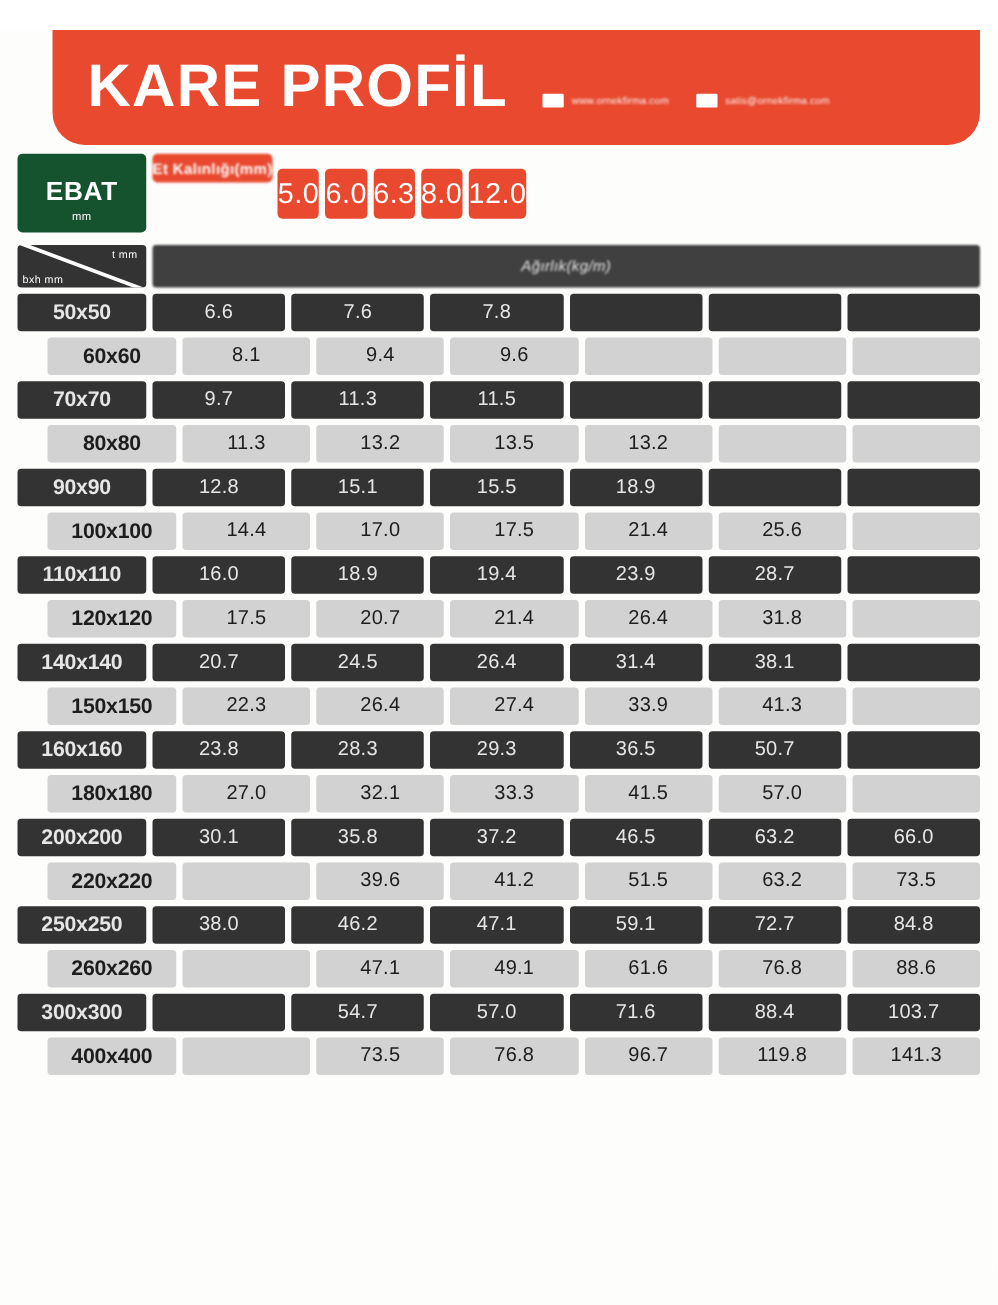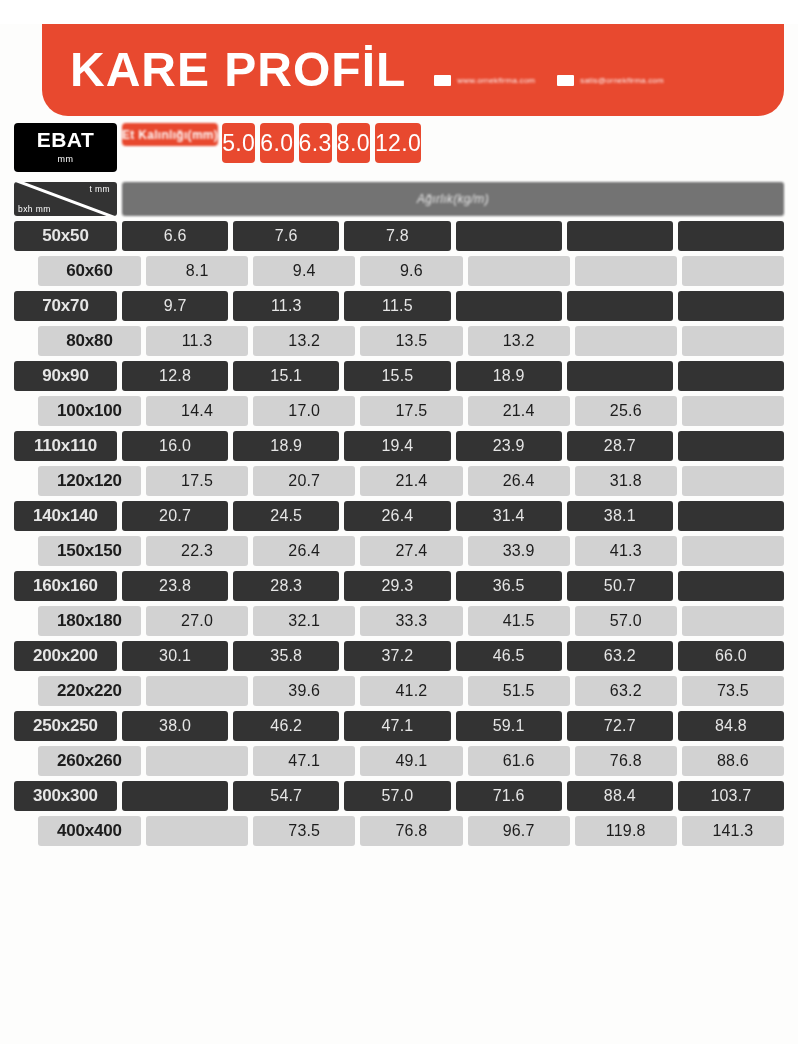--- a/index.html
+++ b/index.html
@@ -98,27 +98,27 @@
 
   
   .hdr-row {
     display: flex;
     gap: 5px;
     align-items: stretch;
   }
   .ebat-cell {
     flex: 0 0 103px;
     width: 103px;
-    background: #000000;
+    background: #14532d;
     border-radius: 4px;
     display: flex;
     flex-direction: column;
     align-items: center;
     justify-content: center;
-    padding: 6px 0 8px;
+    padding: 20px 0 8px;
     box-sizing: border-box;
   }
   .ebat-main {
     color: #fff;
     font-size: 21px;
     font-weight: bold;
     letter-spacing: .5px;
     line-height: 1.05;
   }
   .ebat-sub {
@@ -144,20 +144,21 @@
     justify-content: center;
     color: #ffffff;
     font-size: 12px;
     font-weight: bold;
     letter-spacing: .3px;
     filter: blur(.85px);
   }
   .thick-cols {
     display: flex;
     gap: 5px;
+    align-items: center;
   }
   .thick-col {
     flex: 1 1 0;
     background: #e8492f;
     border-radius: 4px;
     height: 40px;
     display: flex;
     align-items: center;
     justify-content: center;
     color: #ffffff;
@@ -205,21 +206,21 @@
     left: 4px;
     bottom: 2px;
     color: #ffffff;
     font-size: 8.5px;
     filter: blur(.6px);
     letter-spacing: .4px;
   }
   .agirlik-cell {
     flex: 1 1 auto;
     height: 34px;
-    background: #737373;
+    background: #404040;
     border-radius: 3px;
     display: flex;
     align-items: center;
     justify-content: center;
     color: #e9e9e9;
     font-size: 12px;
     letter-spacing: .3px;
     filter: blur(.9px);
     font-style: italic;
   }

